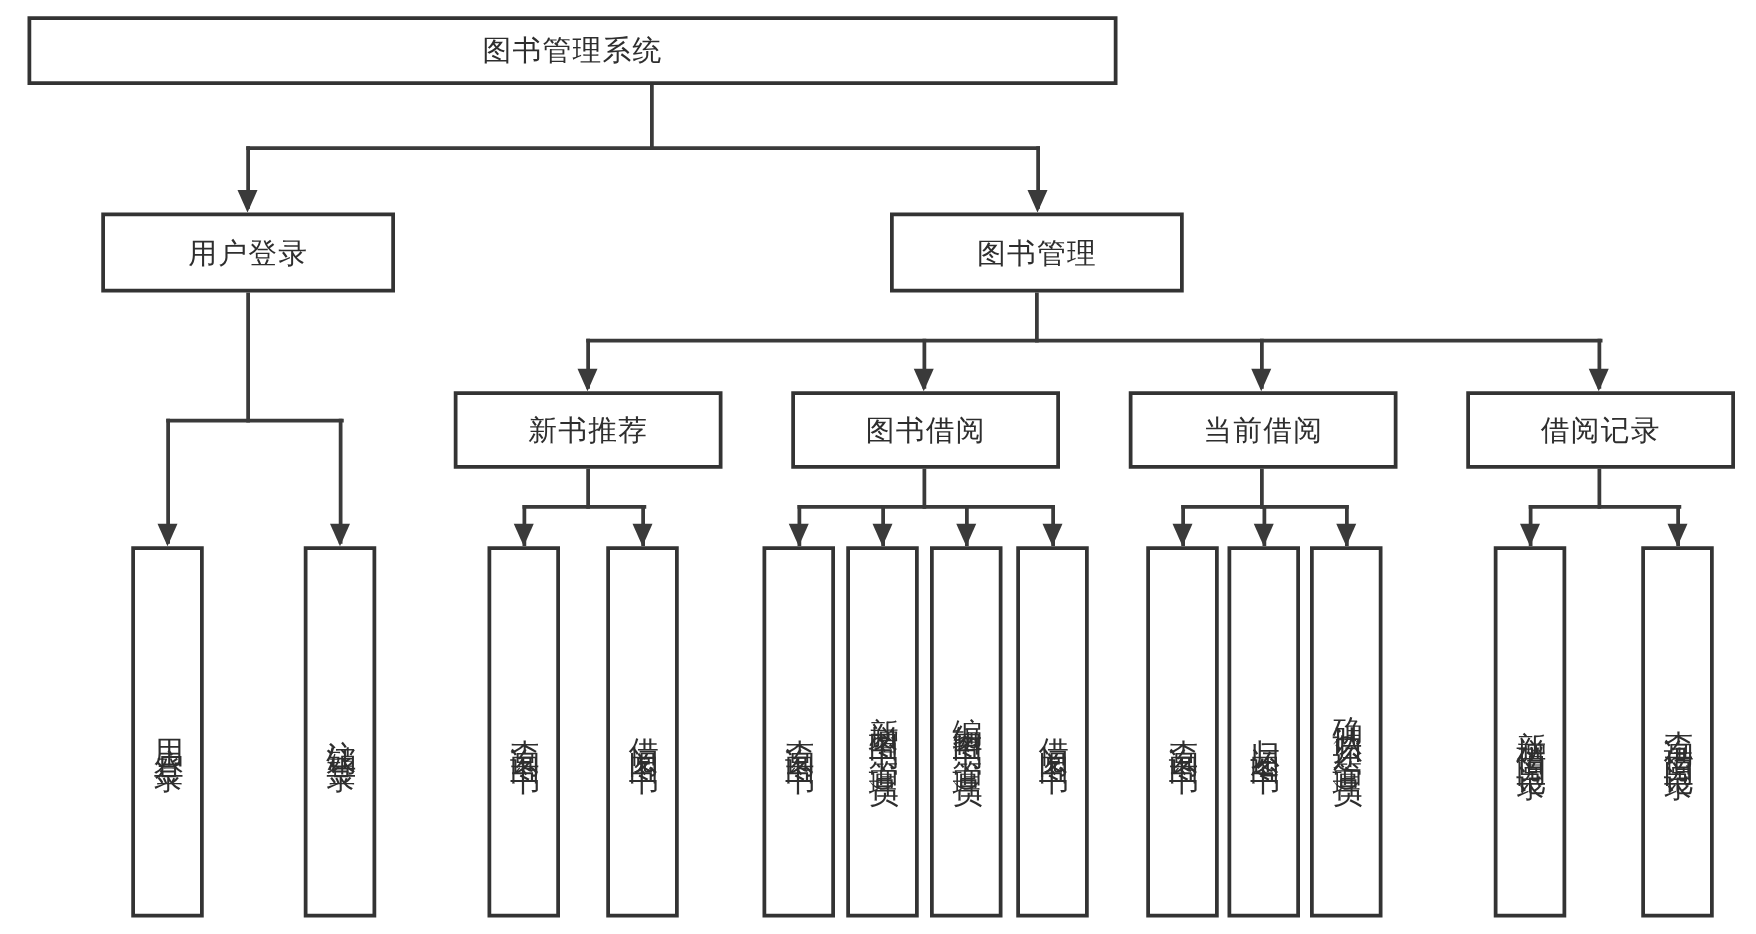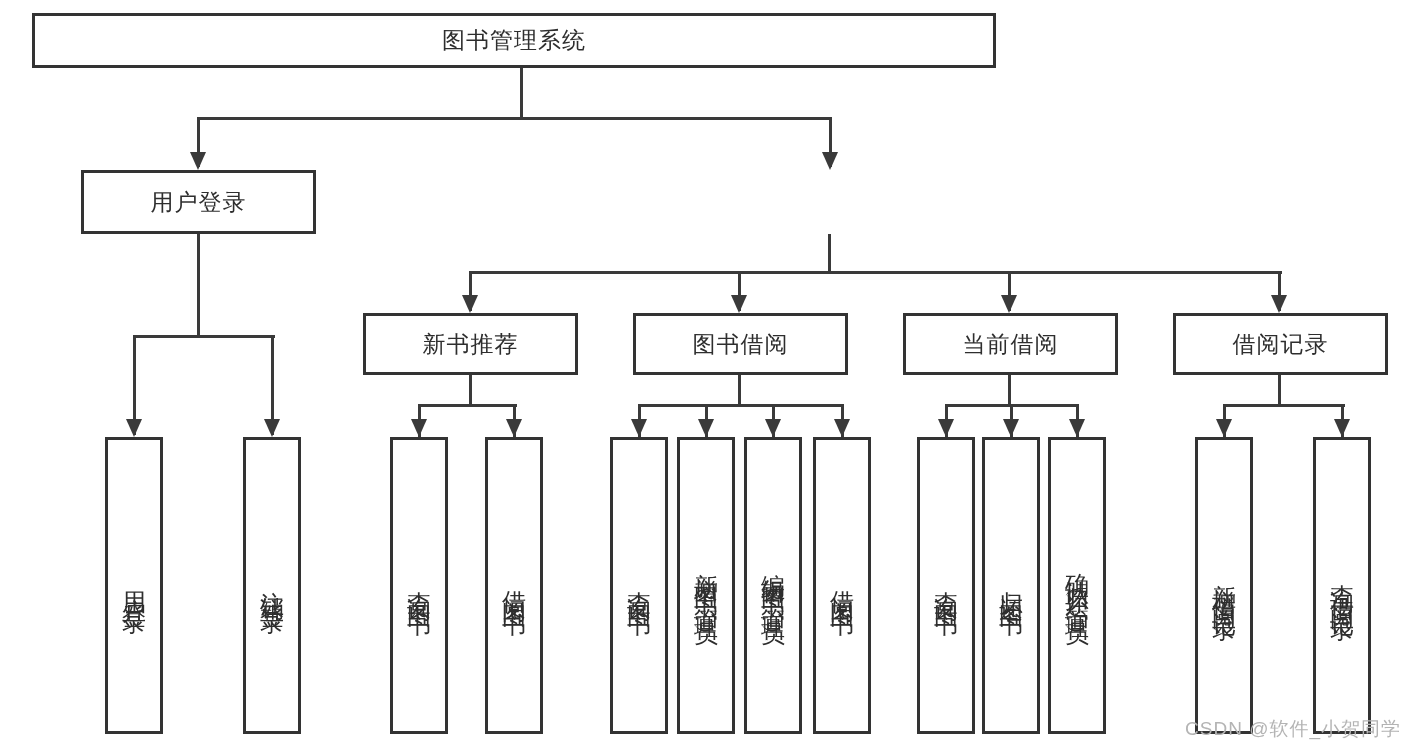--- a/index.html
+++ b/index.html
@@ -37,30 +37,31 @@
     position:absolute;right:4px;bottom:5px;
     font-size:19px;color:var(--wm);letter-spacing:1px;
     white-space:nowrap;z-index:10;
   }
 </style>
 </head>
 <body>
 
 <div id="canvas">
 
-  <div class="box h" style="left:32px;top:13px;width:964px;height:55px">图书管理系统</div>
+  <div class="box h" style="left:22px;top:13px;width:872px;height:55px">图书管理系统</div>
 
   <div class="line" style="left:520px;top:68px;width:3px;height:52px"></div>
   <div class="line" style="left:197px;top:117px;width:635px;height:3px"></div>
   <div class="line" style="left:197px;top:117px;width:3px;height:50px"></div>
   <div class="arrow" style="left:190px;top:152px"></div>
   <div class="line" style="left:829px;top:117px;width:3px;height:50px"></div>
   <div class="arrow" style="left:822px;top:152px"></div>
 
   <div class="box h" style="left:81px;top:170px;width:235px;height:64px">用户登录</div>
+  <div class="box h" style="left:712px;top:170px;width:235px;height:64px">图书管理</div>
 
   <div class="line" style="left:197px;top:234px;width:3px;height:104px"></div>
   <div class="line" style="left:133px;top:335px;width:142px;height:3px"></div>
   <div class="line" style="left:133px;top:335px;width:3px;height:100px"></div>
   <div class="arrow" style="left:126px;top:419px"></div>
   <div class="line" style="left:271px;top:335px;width:3px;height:100px"></div>
   <div class="arrow" style="left:264px;top:419px"></div>
 
   <div class="line" style="left:828px;top:234px;width:3px;height:40px"></div>
   <div class="line" style="left:469px;top:271px;width:813px;height:3px"></div>
@@ -123,14 +124,13 @@
   <div class="box v" style="left:744px;top:437px;width:58px;height:297px">编辑图书（管理员）</div>
   <div class="box v" style="left:813px;top:437px;width:58px;height:297px">借阅图书</div>
 
   <div class="box v" style="left:917px;top:437px;width:58px;height:297px">查询图书</div>
   <div class="box v" style="left:982px;top:437px;width:58px;height:297px">归还图书</div>
   <div class="box v" style="left:1048px;top:437px;width:58px;height:297px">确认归还（管理员）</div>
 
   <div class="box v" style="left:1195px;top:437px;width:58px;height:297px">新增借阅记录</div>
   <div class="box v" style="left:1313px;top:437px;width:58px;height:297px">查询借阅记录</div>
 
-  <div class="watermark">CSDN @软件_小贺同学</div>
 </div>
 
 </body></html>

